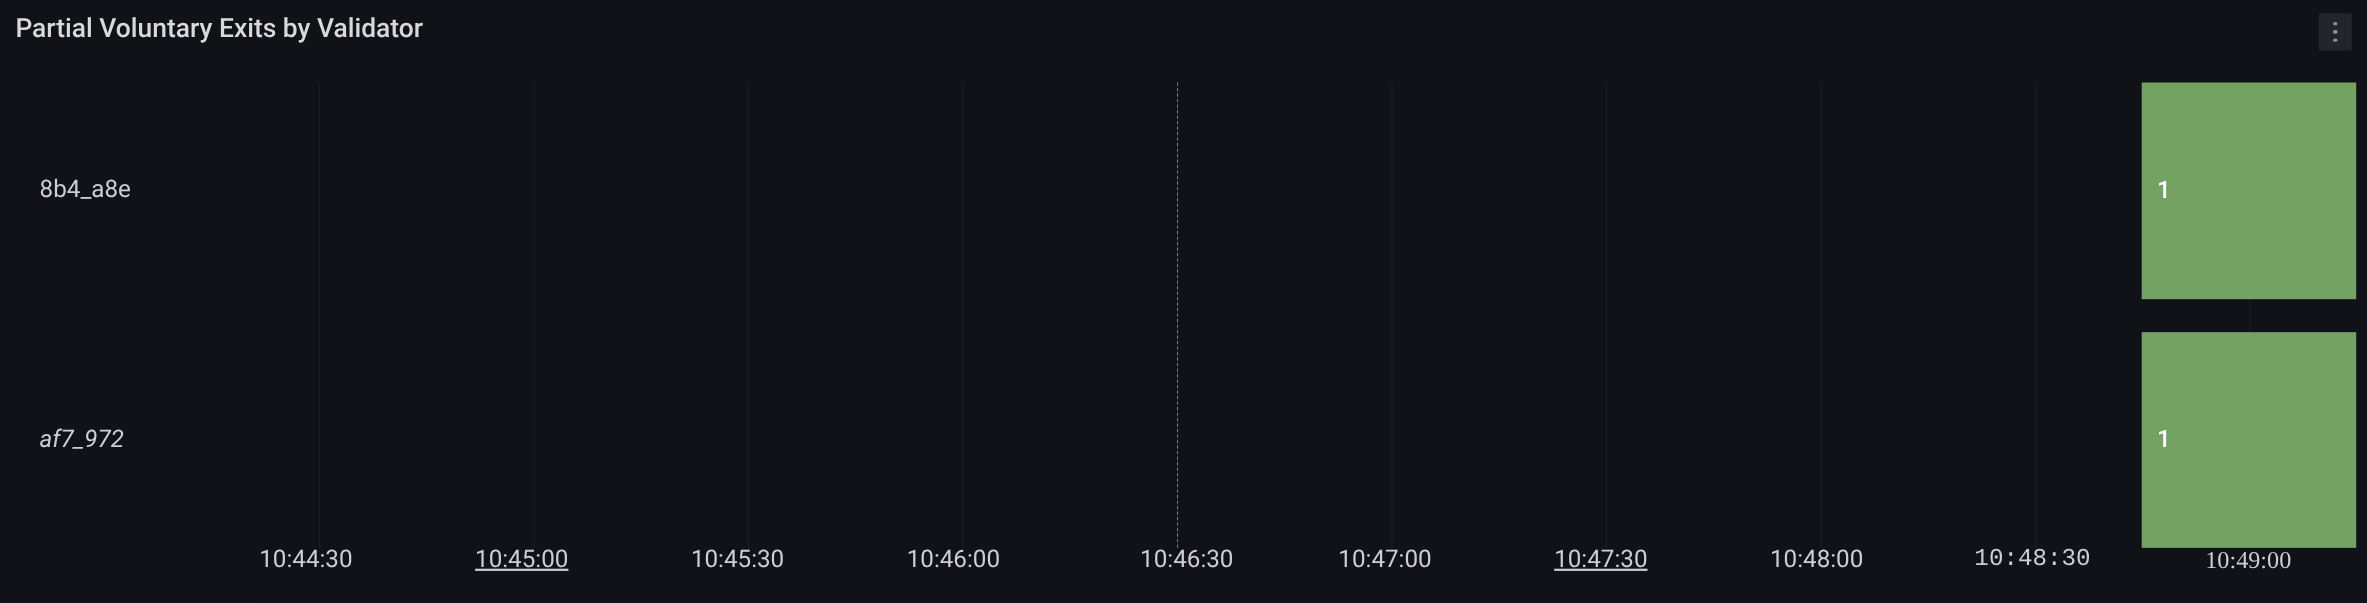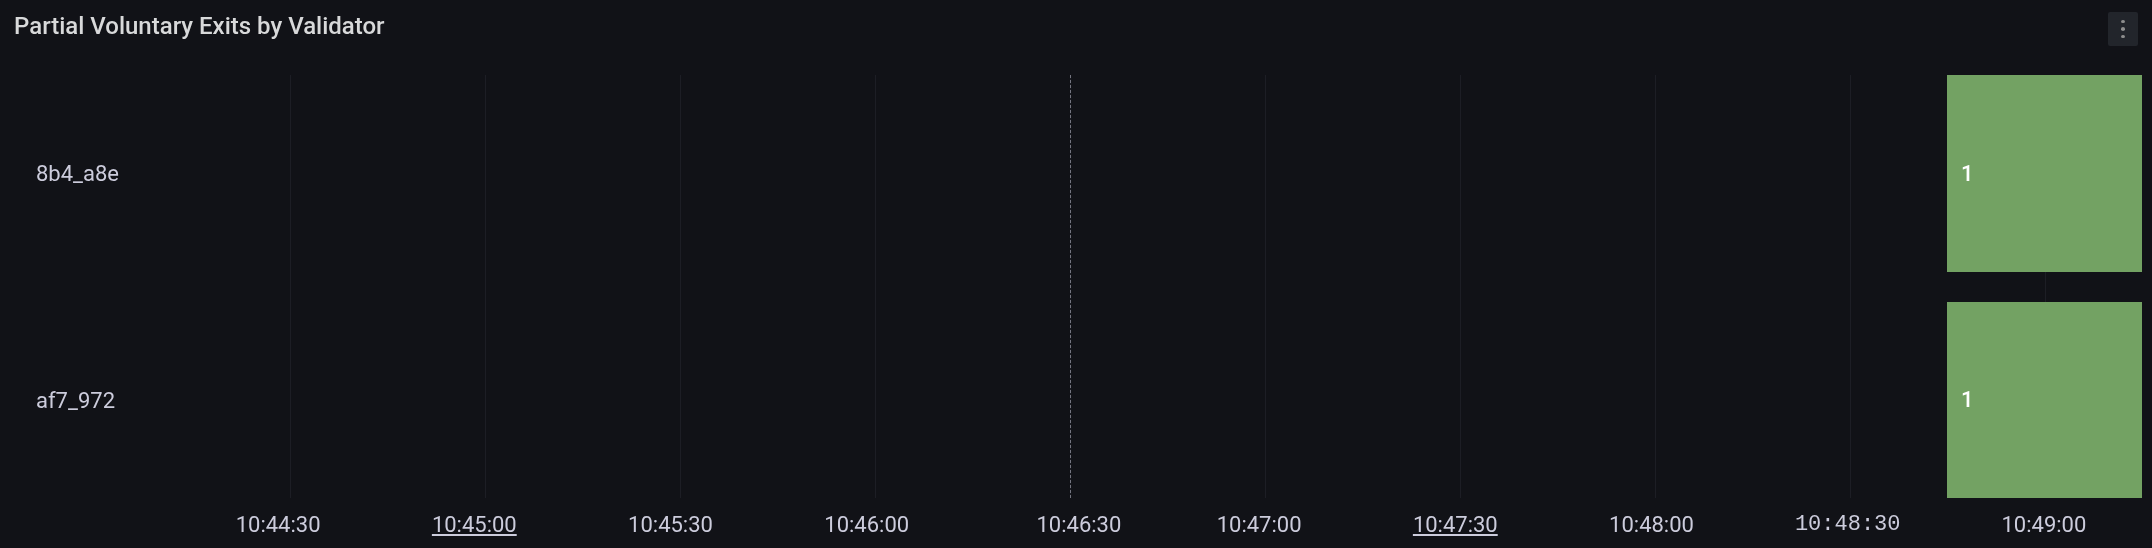--- a/index.html
+++ b/index.html
@@ -95,21 +95,21 @@
       align-items: center;
       padding-left: 14px;
       color: #fff;
       font-size: 22px;
       font-weight: 500;
     }
     .x-axis {
       position: absolute;
       left: 180px;
       right: 10px;
-      bottom: 0;
+      bottom: 16px;
       height: 50px;
     }
     .x-tick {
       position: absolute;
       top: 14px;
       transform: translateX(-50%);
       font-size: 22px;
       color: #ccccdc;
       white-space: nowrap;
     }
@@ -123,21 +123,21 @@
     <button class="menu-button">
       <span class="dot"></span>
       <span class="dot"></span>
       <span class="dot"></span>
     </button>
   </div>
 
   <div class="chart-body">
     <div class="y-labels" id="y-labels">
         <div class="y-label" style="top: 98.25px;">8b4_a8e</div>
-        <div class="y-label" style="top: 324.75px;">af7_972</div>
+        <div class="y-label" style="top: 324.75px; font-style: italic;">af7_972</div>
       </div>
     <div class="plot-area" id="plot-area">
         <div class="grid-line" style="left: 5%;"></div>
         <div class="grid-line" style="left: 15%;"></div>
         <div class="grid-line" style="left: 25%;"></div>
         <div class="grid-line" style="left: 35%;"></div>
         <div class="grid-line" style="left: 45%;"></div>
         <div class="grid-line" style="left: 55%;"></div>
         <div class="grid-line" style="left: 65%;"></div>
         <div class="grid-line" style="left: 75%;"></div>
@@ -151,15 +151,15 @@
   <div class="x-axis" id="x-axis">
       <div class="x-tick" style="left: 5%;">10:44:30</div>
       <div class="x-tick" style="left: 15%; text-decoration: underline;">10:45:00</div>
       <div class="x-tick" style="left: 25%;">10:45:30</div>
       <div class="x-tick" style="left: 35%;">10:46:00</div>
       <div class="x-tick" style="left: 45%; margin-left: 16px;">10:46:30</div>
       <div class="x-tick" style="left: 55%;">10:47:00</div>
       <div class="x-tick" style="left: 65%; text-decoration: underline;">10:47:30</div>
       <div class="x-tick" style="left: 75%;">10:48:00</div>
       <div class="x-tick" style="left: 85%; font-family: Liberation Mono, monospace;">10:48:30</div>
-      <div class="x-tick" style="left: 95%;">10:49:00</div>
+      <div class="x-tick" style="left: 95%; font-family: Liberation Serif, serif;">10:49:00</div>
     </div>
 </div>
 
 </body></html>

